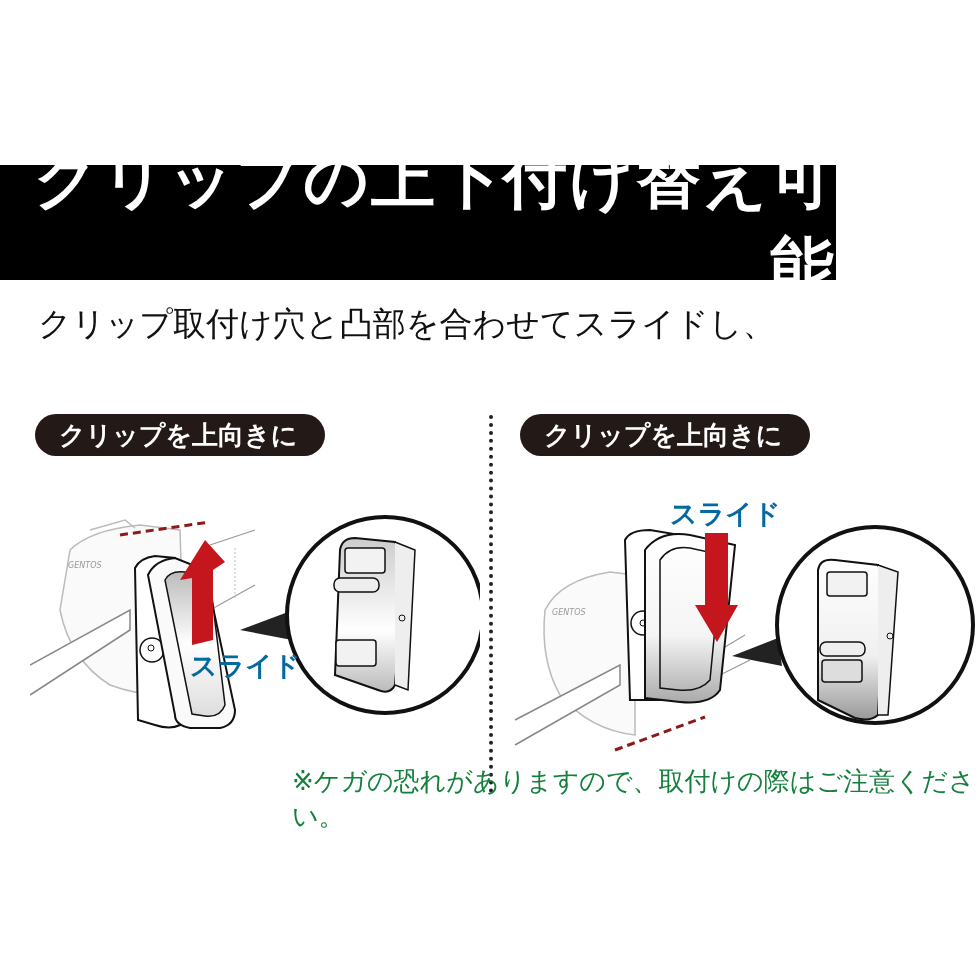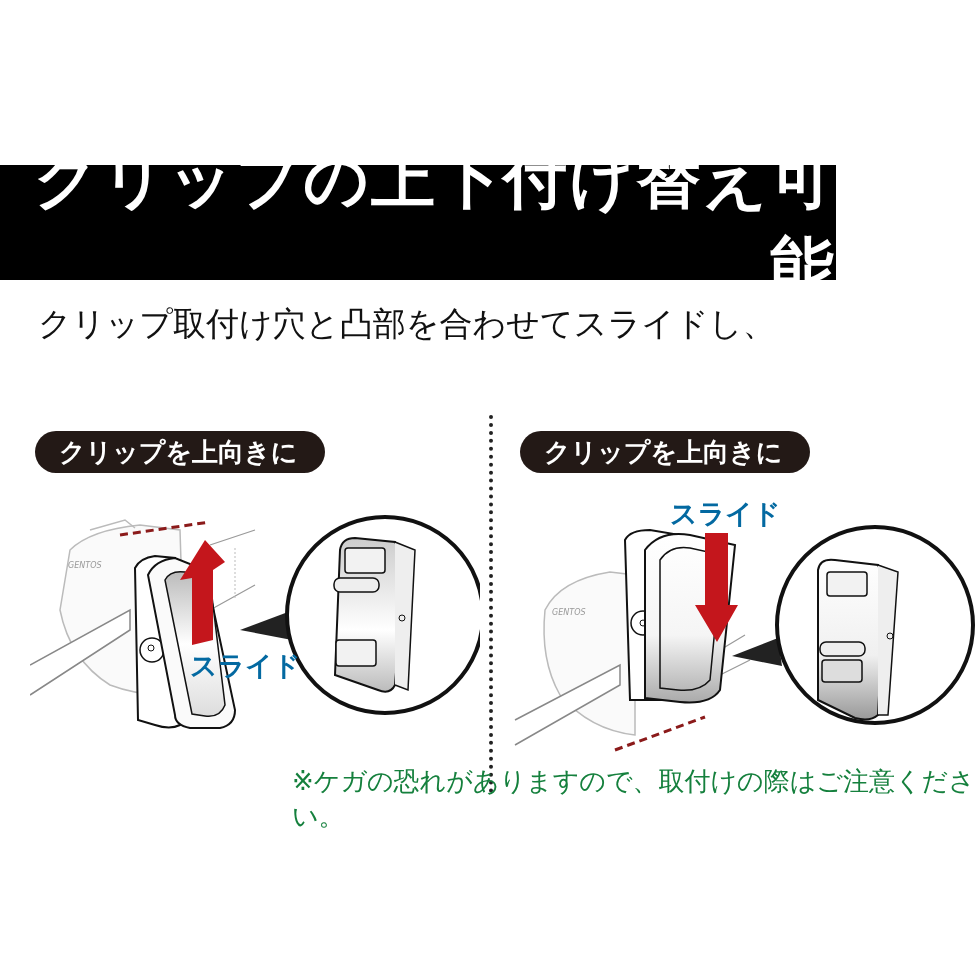--- a/index.html
+++ b/index.html
@@ -4,21 +4,21 @@
 <style>
   html, body { margin: 0; padding: 0; background: #ffffff; }
   body { width: 980px; height: 980px; position: relative; overflow: hidden;
          font-family: "DejaVu Sans", "Liberation Sans", sans-serif; color: #111; }
   .banner { position: absolute; left: 0; top: 165px; width: 836px; height: 115px;
             background: #000; display: flex; align-items: center; justify-content: center; text-align: right; }
   .banner-title { color: #fff; font-size: 64px; font-weight: bold; letter-spacing: 2px; }
   .instructions { position: absolute; left: 38px; top: 284px; font-size: 33px; line-height: 48px; color: #111; margin-top: 16px; }
   .pill { position: absolute; top: 414px; height: 42px; border-radius: 21px; background: #231916;
           color: #fff; font-size: 26px; font-weight: bold; display: flex; align-items: center;
-          padding: 0 24px; box-sizing: border-box; margin-top: 17px; }
+          padding: 0 24px; box-sizing: border-box; }
   .pill-left { left: 35px; width: 290px; }
   .pill-right { left: 520px; width: 290px; }
   .divider { position: absolute; left: 489px; top: 415px; height: 378px; width: 0;
              border-left: 4px dotted #222; }
   .illus { position: absolute; }
   .illus-left { left: 30px; top: 490px; width: 450px; height: 260px; }
   .illus-right { left: 500px; top: 490px; width: 480px; height: 270px; }
   .slide-label { position: absolute; font-size: 27px; font-weight: bold; color: #0369a1; }
   .note { position: absolute; left: 292px; top: 764px; font-size: 26px; color: #15803d; }
 </style>

